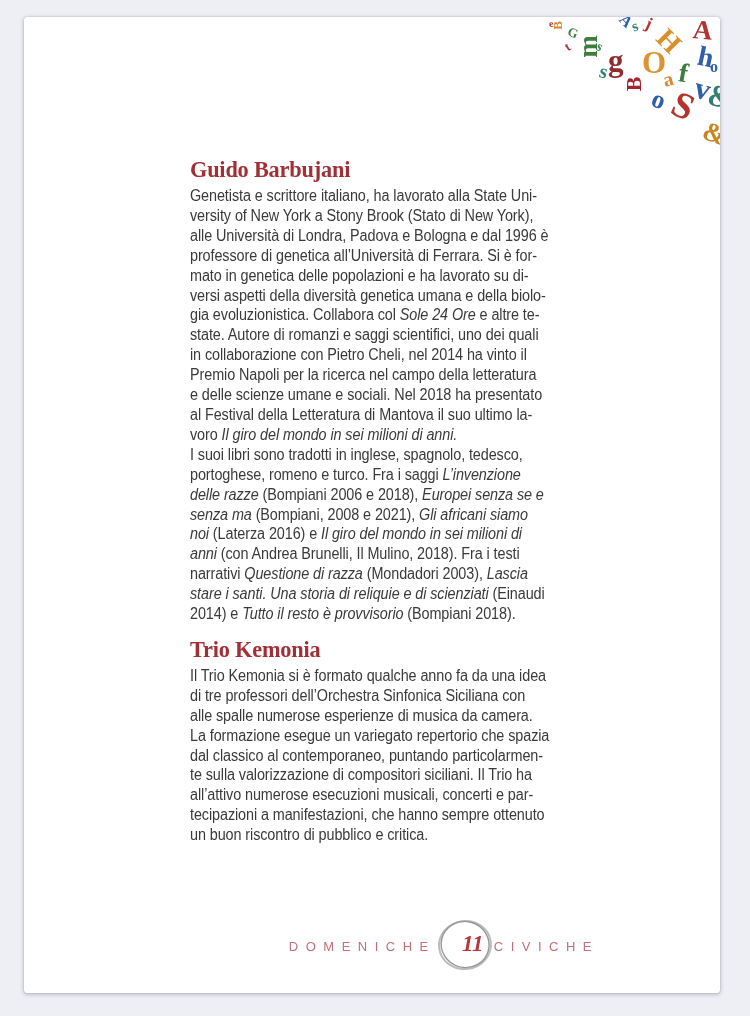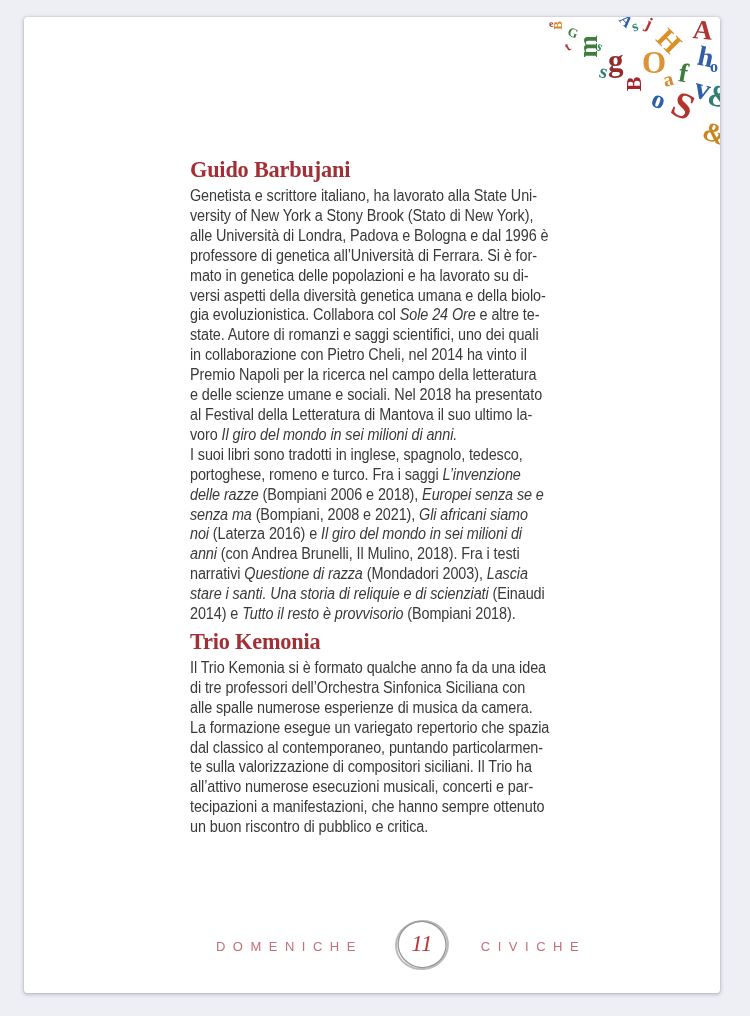--- a/index.html
+++ b/index.html
@@ -38,56 +38,56 @@
     font-family:"Liberation Serif", serif;
     font-weight:bold;
     font-size:23px;
     line-height:26px;
     letter-spacing:-0.2px;
     color:#a22f35;
     margin:0 0 3px 0;
     transform:scaleX(.97);
     transform-origin:0 0;
   }
-  .section + .section { margin-top:5px; }
+  .section + .section { margin-top:13px; }
   .lines {
     transform:scaleX(.9);
     transform-origin:0 0;
   }
   .bodyline {
     font-size:16px;
     line-height:19.9px;
     letter-spacing:-0.1px;
     color:#3a3a3a;
     white-space:nowrap;
   }
   .bodyline .it { font-style:italic; }
   .footer {
     position:absolute; left:179px; top:901px; width:396px;
-    display:flex; align-items:center; justify-content:center;
-    gap:30px;
+    display:flex; align-items:center; justify-content:flex-end;
+    gap:0;
   }
   .footer-label {
     font-size:13px;
     letter-spacing:7.5px;
     color:#c2707a;
     font-weight:normal;
     padding-top:2px;
   }
   .badge {
     position:relative;
     width:58px; height:54px;
     flex:0 0 auto;
   }
   .badge svg { position:absolute; left:0; top:0; }
   .badge .num {
-    position:absolute; left:0; top:0; width:100%; height:100%;
+    position:absolute; left:8px; top:0; width:100%; height:100%;
     display:flex; align-items:center; justify-content:center;
     font-family:"Liberation Serif", serif;
-    font-weight:normal; font-style:italic;
+    font-weight:bold; font-style:italic;
     font-size:23px;
     color:#b5383f;
     padding-bottom:2px;
   }
 </style>
 </head>
 <body>
 
 <div class="paper">
 

